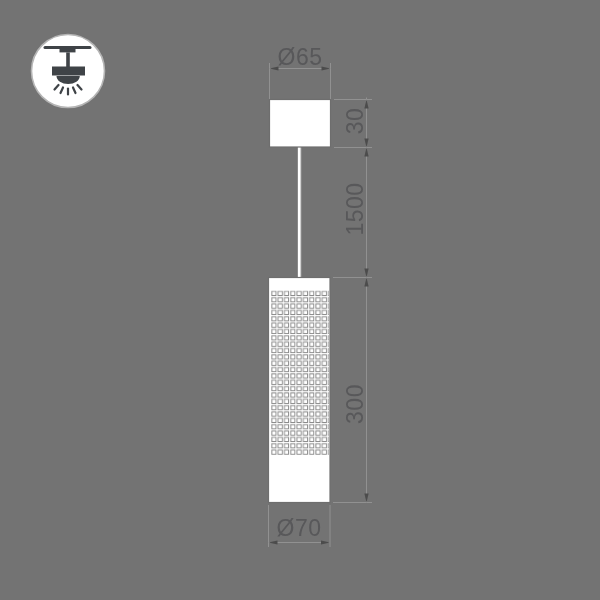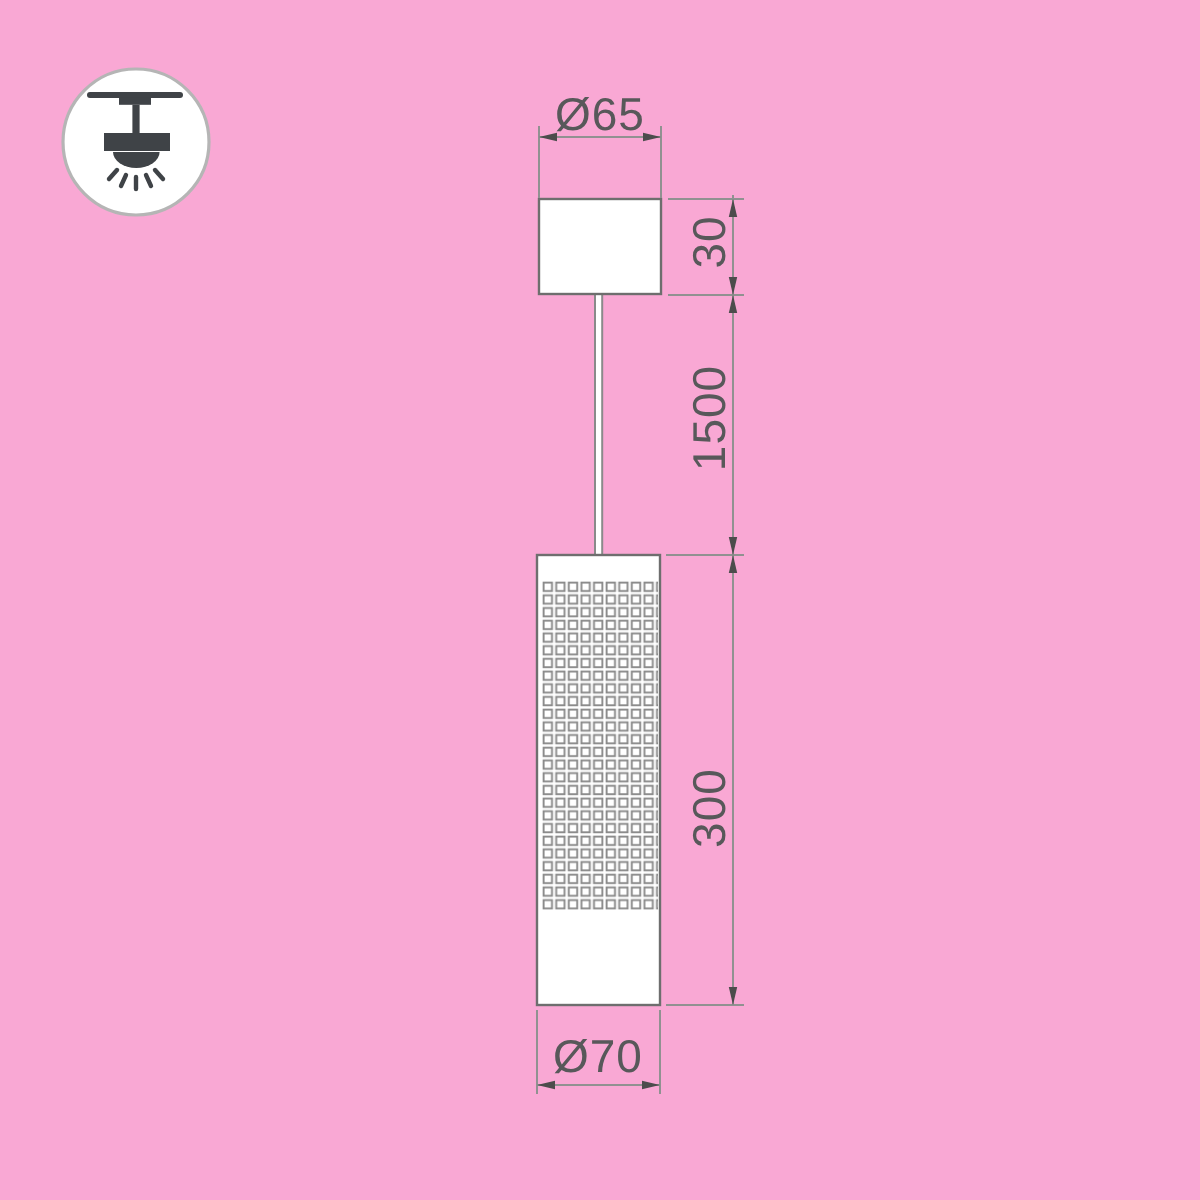--- a/index.html
+++ b/index.html
@@ -1,17 +1,17 @@
 <!DOCTYPE html>
 <html><head>
 <meta charset="utf-8">
 <style>
   html,body{margin:0;padding:0;background:#f4f4f4;}
   .stage{
-    position:relative;width:600px;height:600px;background:#f9a8d4;
+    position:relative;width:600px;height:600px;background:#737373;
     overflow:hidden;font-family:"Liberation Sans",sans-serif;
   }
   .badge{position:absolute;left:29px;top:32px;width:78px;height:78px;}
   .drawing{position:absolute;left:0;top:0;width:600px;height:600px;}
   .dim-text{
     font-family:"Liberation Sans",sans-serif;
     font-size:23px;font-weight:400;fill:#58585a;letter-spacing:0.5px;
   }
 </style>
 </head>

